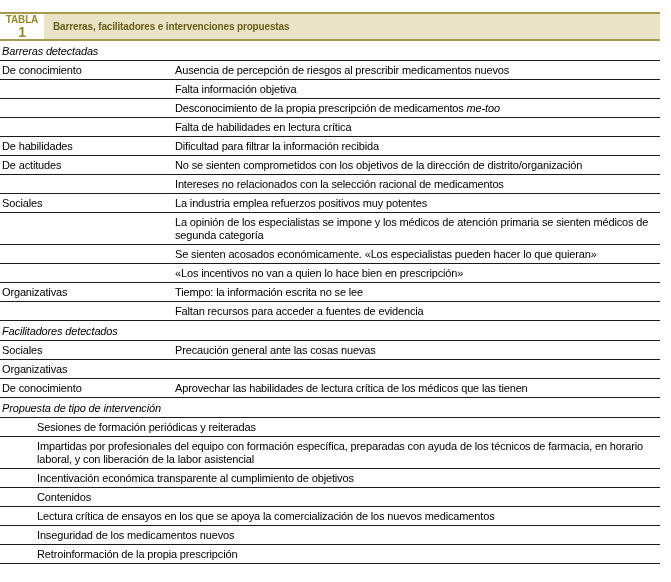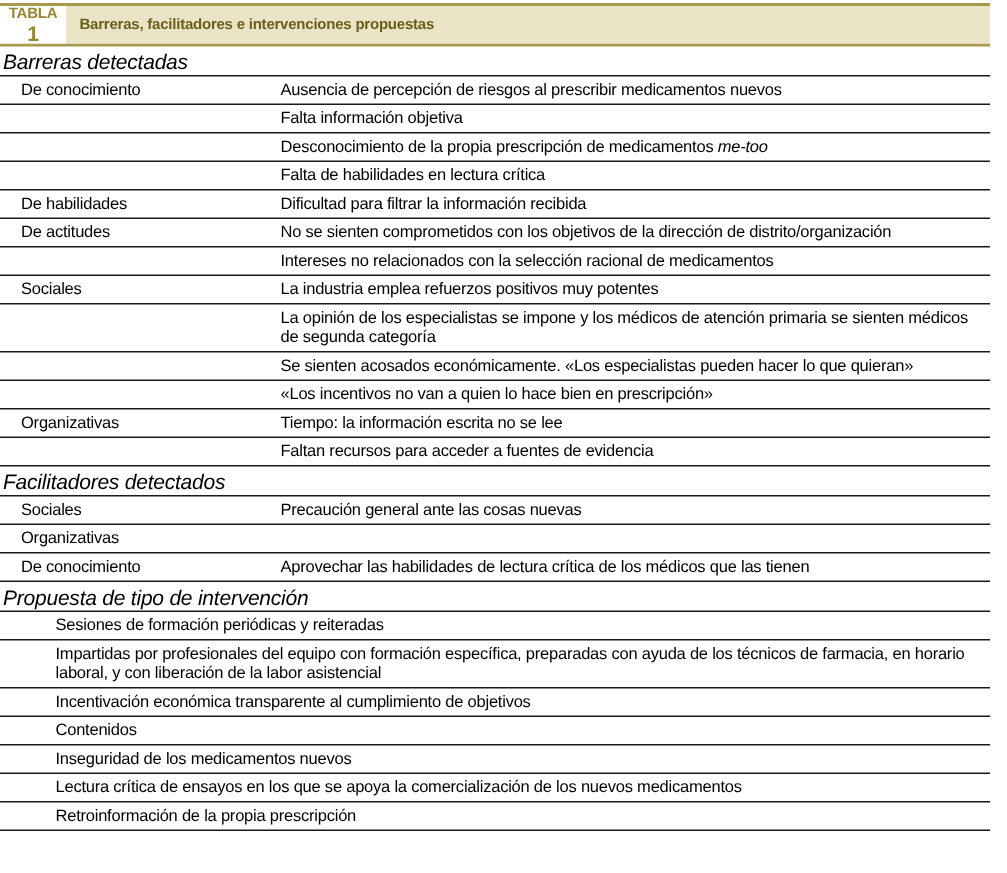--- a/index.html
+++ b/index.html
@@ -7,21 +7,21 @@
     padding: 0;
     background: #ffffff;
     font-family: "Liberation Sans", sans-serif;
   }
   .page {
     width: 671px;
     height: 582px;
     background: #ffffff;
     position: relative;
     box-sizing: border-box;
-    padding-top: 2px;
+    padding-top: 12px;
   }
   .table-wrap {
     width: 660px;
     letter-spacing: -0.15px;
   }
   .top-rule {
     height: 2px;
     background: #a79b4b;
   }
   .table-header {
@@ -59,39 +59,38 @@
     display: flex;
     flex-direction: column;
     justify-content: center;
   }
   .header-rule {
     height: 2px;
     background: #a79b4b;
   }
   .section-heading {
     font-style: italic;
-    font-size: 14px;
+    font-size: 11px;
     line-height: 13px;
     padding: 4px 0 2px 2px;
     border-bottom: 1px solid #1a1a1a;
     color: #000;
   }
   .row {
     display: flex;
     border-bottom: 1px solid #1a1a1a;
     font-size: 11px;
     line-height: 13px;
     color: #000;
   }
   .row .cat {
     width: 175px;
     flex: 0 0 175px;
     padding: 3px 4px 2px 2px;
     box-sizing: border-box;
-    margin-left: 12px;
   }
   .row .txt {
     flex: 1;
     padding: 3px 4px 2px 0;
   }
   .row.full .txt {
     padding-left: 2px;
     margin-left: 35px;
   }
 </style>
@@ -188,24 +187,24 @@
         <div class="row full">
           <div class="txt">Impartidas por profesionales del equipo con formación específica, preparadas con ayuda de los técnicos de farmacia, en horario laboral, y con liberación de la labor asistencial</div>
         </div>
         <div class="row full">
           <div class="txt">Incentivación económica transparente al cumplimiento de objetivos</div>
         </div>
         <div class="row full">
           <div class="txt">Contenidos</div>
         </div>
         <div class="row full">
+          <div class="txt">Lectura crítica de ensayos en los que se apoya la comercialización de los nuevos medicamentos</div>
+        </div>
+        <div class="row full">
           <div class="txt">Inseguridad de los medicamentos nuevos</div>
-        </div>
-        <div class="row full">
-          <div class="txt">Lectura crítica de ensayos en los que se apoya la comercialización de los nuevos medicamentos</div>
         </div>
         <div class="row full">
           <div class="txt">Retroinformación de la propia prescripción</div>
         </div>
       </div>
 
   </div>
 </div>
 
 </body></html>

